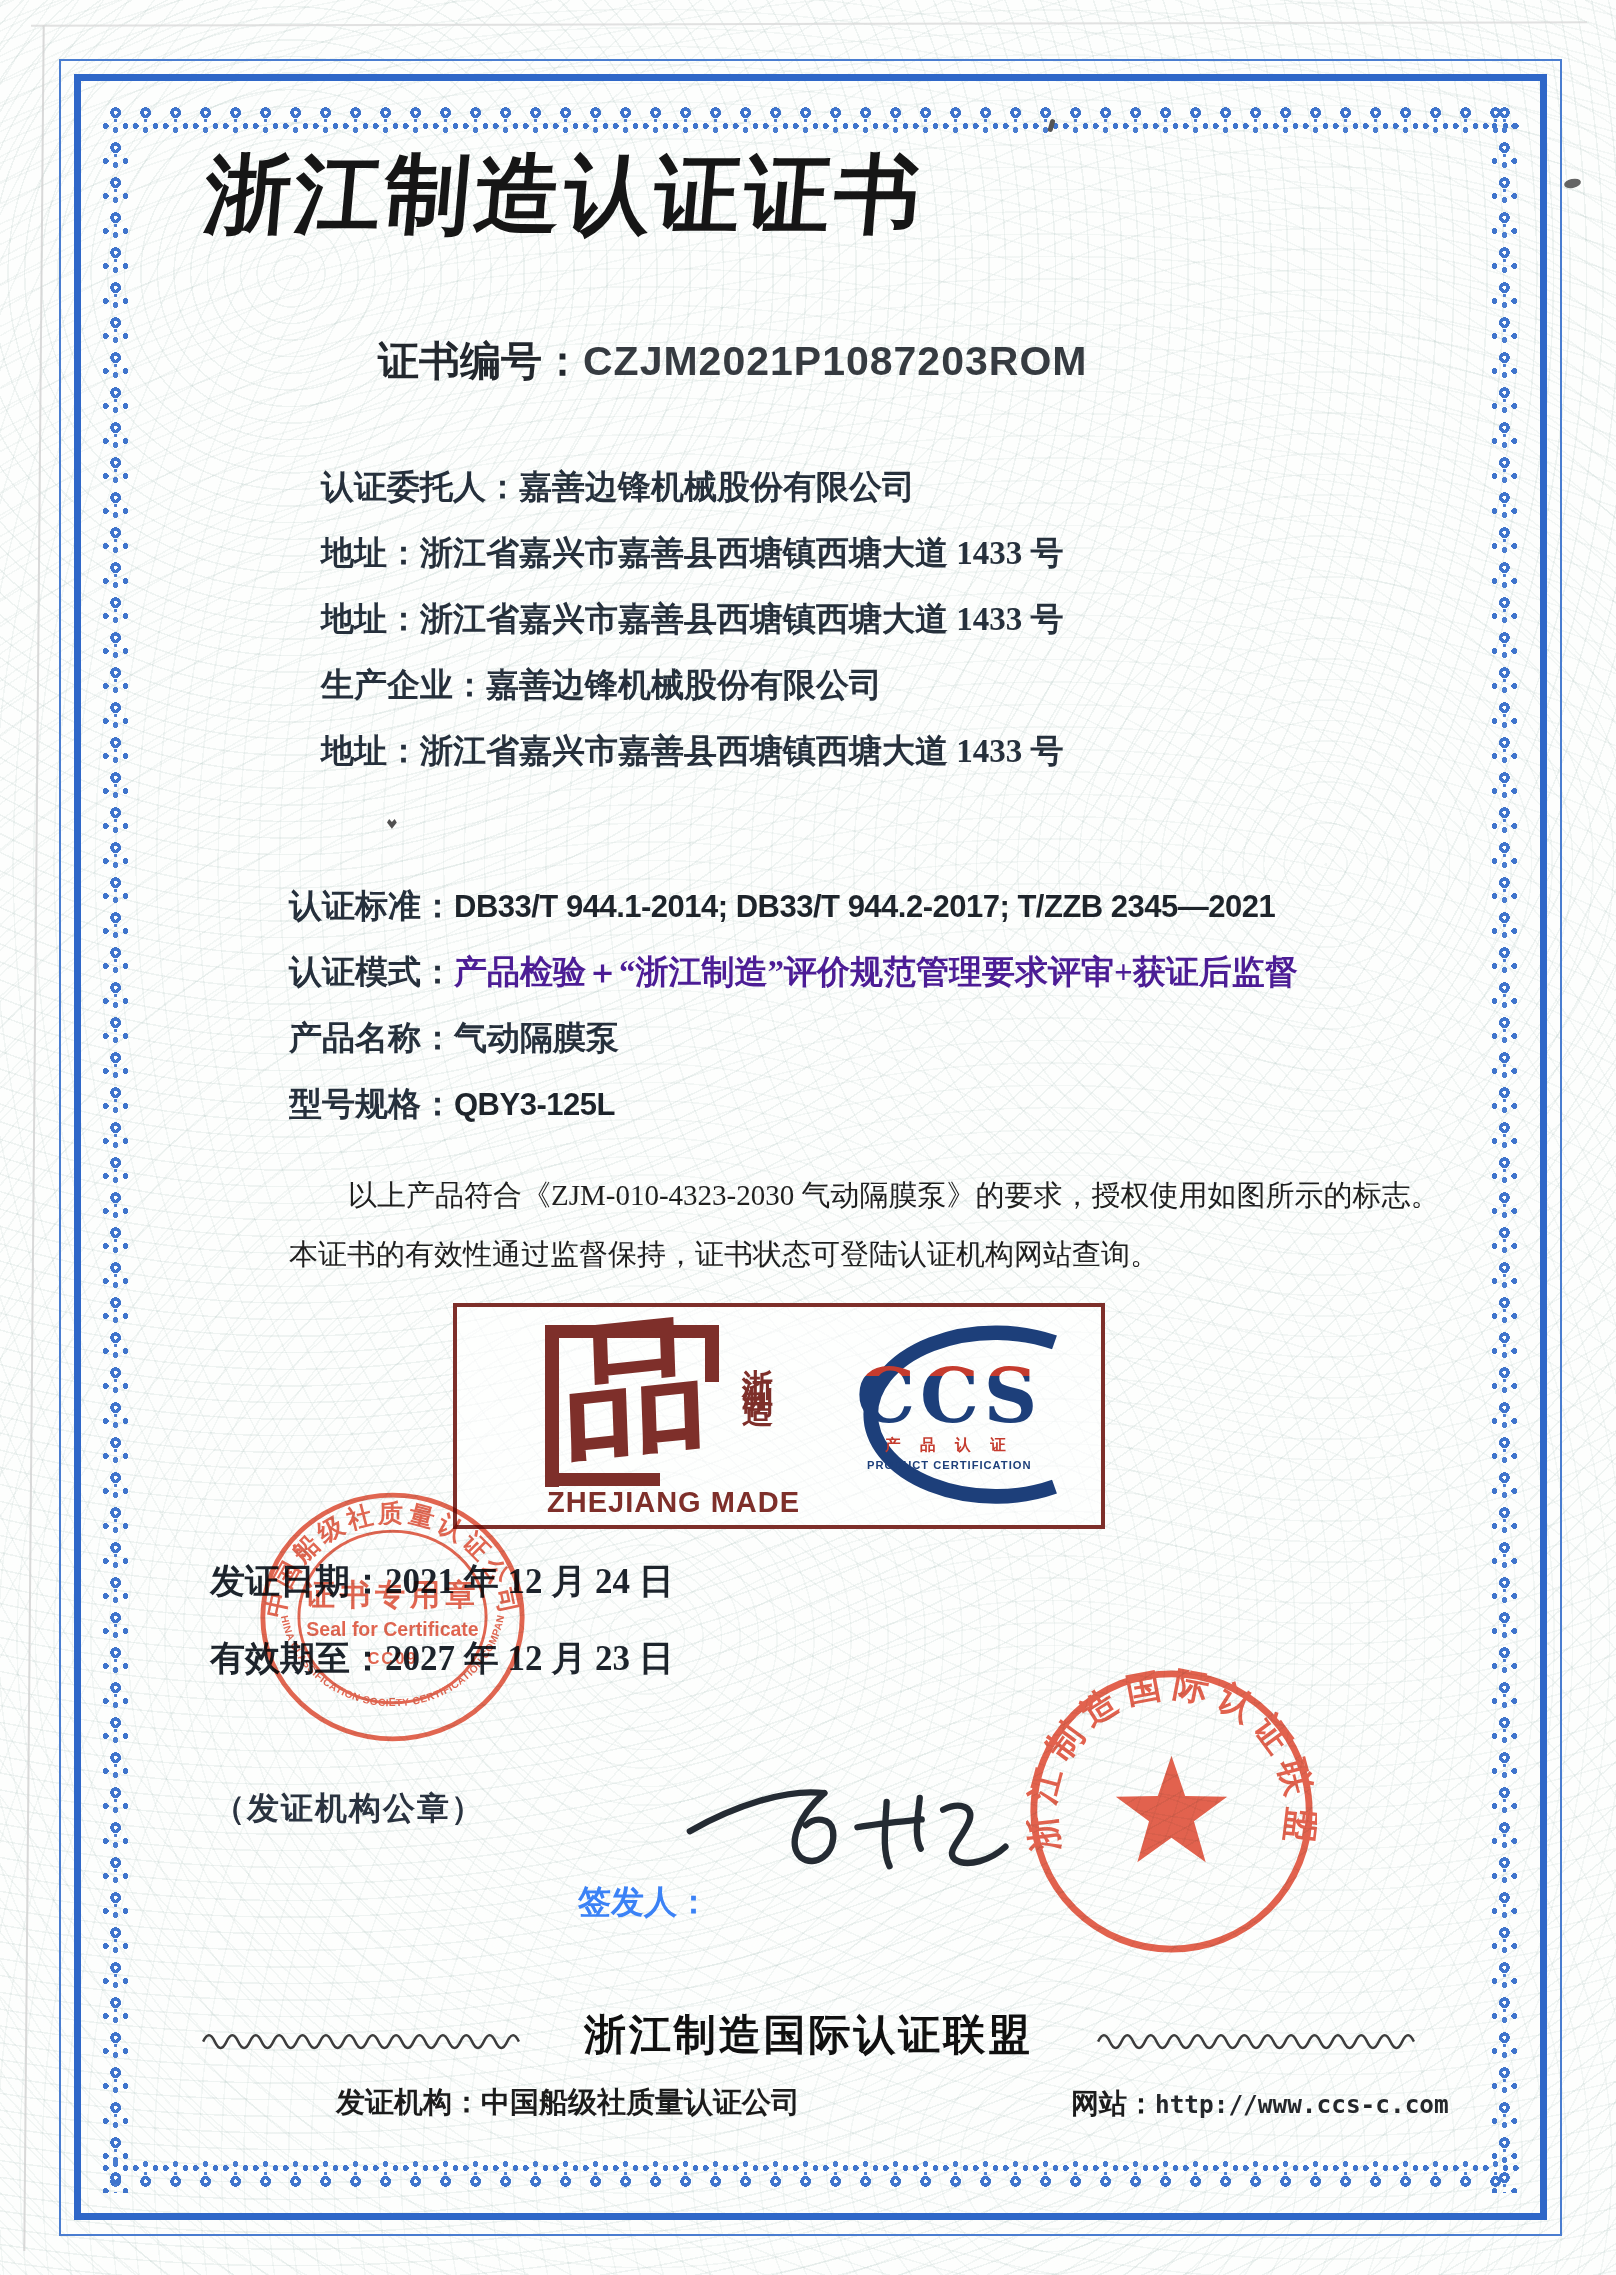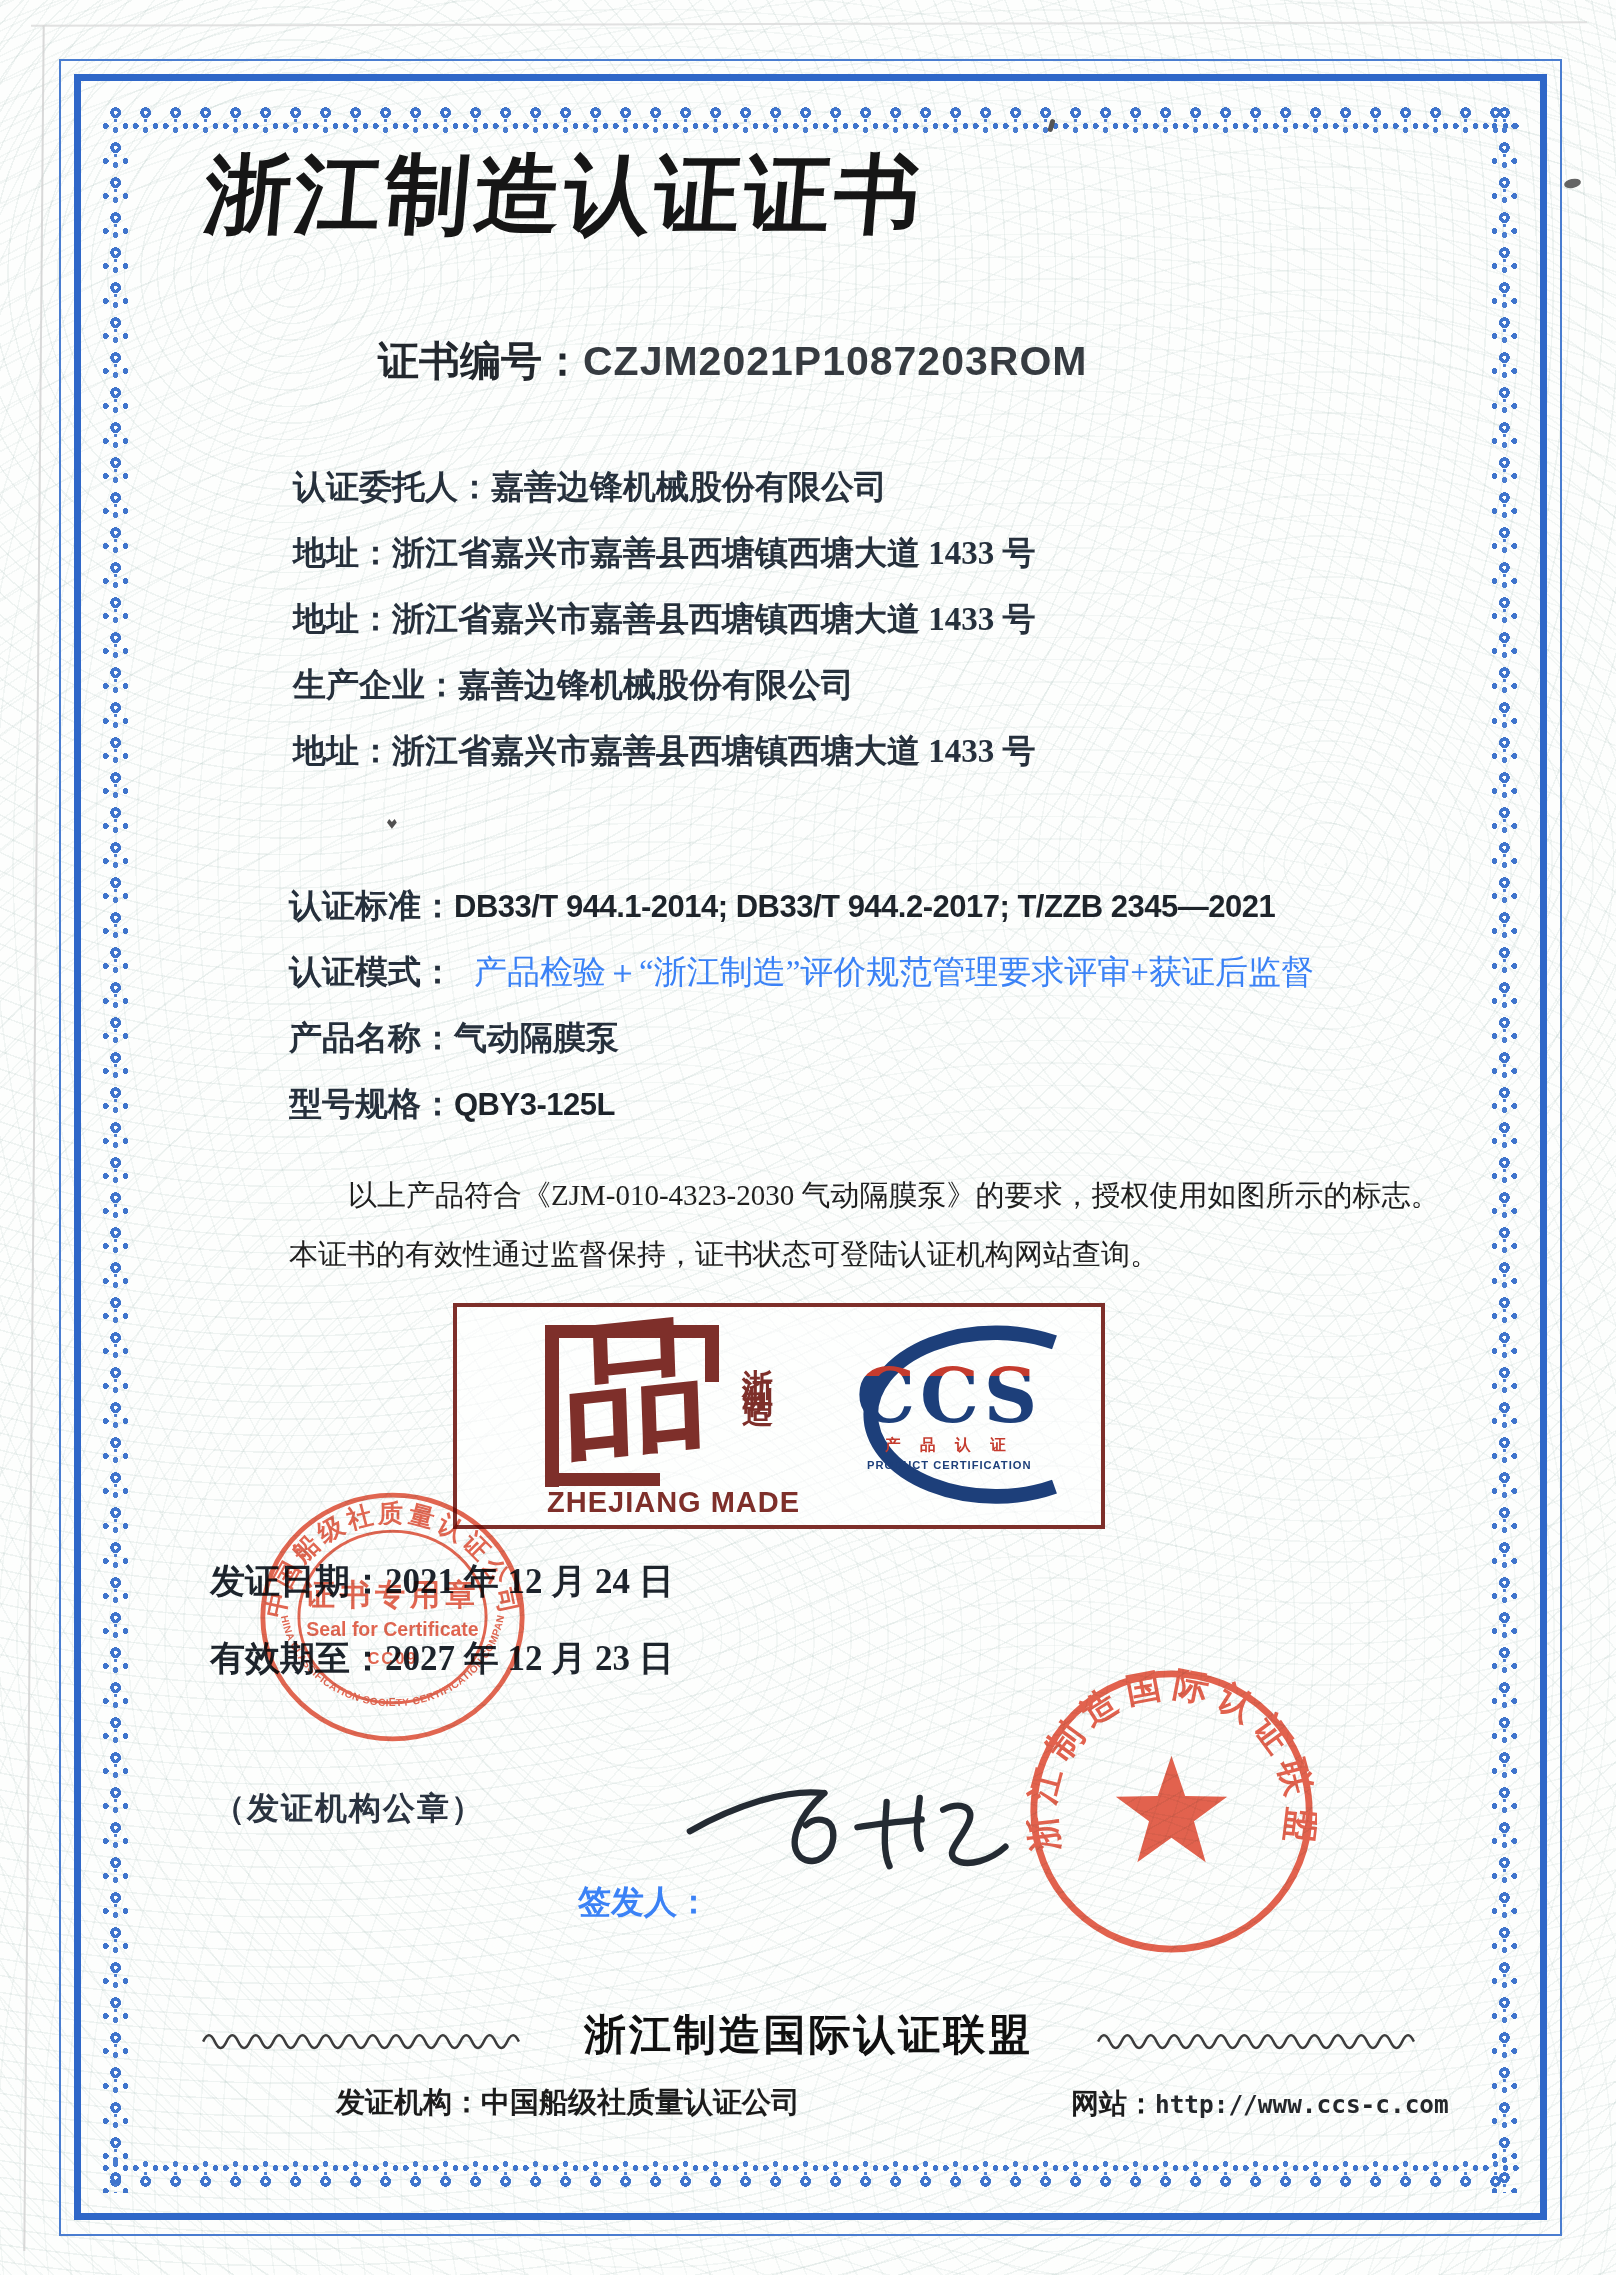--- a/index.html
+++ b/index.html
@@ -41,25 +41,25 @@
   .cjk{font-family:"Liberation Serif","DejaVu Serif",serif;}
   .title{
     position:absolute;left:205px;top:137px;z-index:2;
     font-family:"DejaVu Serif",serif;font-size:86px;font-weight:800;color:#161616;
     letter-spacing:3.9px;transform:skewX(-5deg);white-space:nowrap;
   }
   .certno{position:absolute;left:378px;top:334px;z-index:2;white-space:nowrap;}
   .certno .lab{font-family:"Liberation Serif",serif;font-size:41px;font-weight:700;color:#23282e;}
   .certno .val{font-family:"Liberation Sans",sans-serif;font-size:41px;font-weight:700;color:#363b41;letter-spacing:1px;}
   .info{position:absolute;left:293px;top:468px;z-index:2;}
-  .info .row{height:39px;margin-bottom:27px;white-space:nowrap;font-size:33px;font-weight:600;color:#26303c;line-height:39px;}
+  .info .row{height:39px;margin-bottom:27px;white-space:nowrap;font-size:33px;font-weight:600;color:#26303c;line-height:39px;margin-left:28px;}
   .spec{position:absolute;left:289px;top:878px;z-index:2;}
   .spec .row{height:39px;margin-bottom:27px;white-space:nowrap;font-size:33px;font-weight:600;color:#26303c;line-height:56px;}
   .spec .val-latin{font-family:"Liberation Sans",sans-serif;font-size:31px;font-weight:700;color:#1e242b;letter-spacing:-0.5px;}
-  .spec .val-cjk{font-weight:400;color:#3b82f6;margin-left:20px;}
+  .spec .val-cjk{font-weight:700;color:#4c1d95;}
   .statement{position:absolute;left:289px;top:1166px;z-index:2;font-size:29px;color:#1f1f1f;line-height:59px;}
   .statement .l1{padding-left:59px;white-space:nowrap;}
   .statement .l2{white-space:nowrap;}
   
   .logo-box{position:absolute;left:453px;top:1303px;width:644px;height:218px;border:4.9px solid #7e2f2a;background:rgba(255,255,255,.6);z-index:2;}
   .zj-bar{position:absolute;background:#7e2f2a;}
   .zj-l{left:88px;top:17.6px;width:13.7px;height:162px;}
   .zj-t{left:88px;top:17.6px;width:174px;height:13.7px;}
   .zj-r{left:248px;top:17.6px;width:13.7px;height:57px;}
   .zj-b{left:88px;top:166px;width:115px;height:12.7px;}

